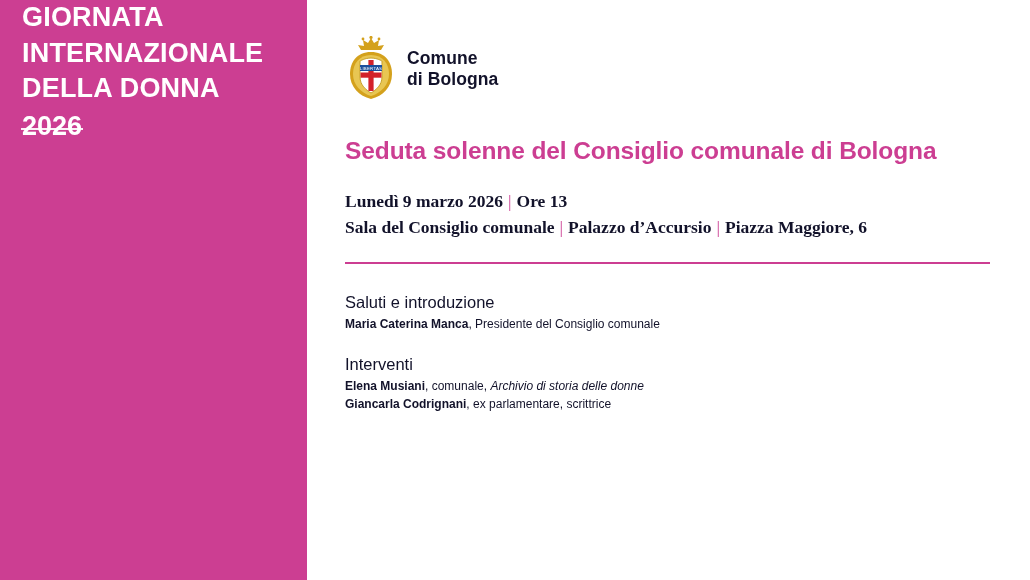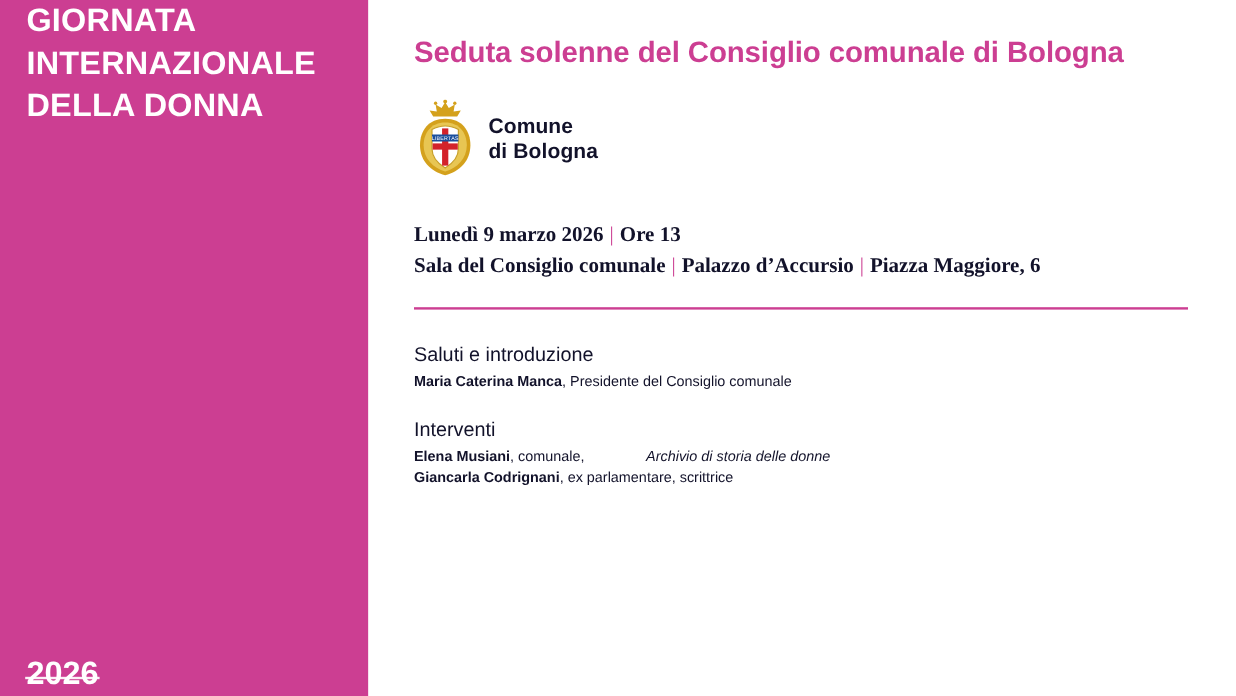--- a/index.html
+++ b/index.html
@@ -16,21 +16,21 @@
 
   
   #left-panel {
     width: 307px;
     height: 580px;
     background: #cc3e92;
     flex: 0 0 307px;
     position: relative;
     display: flex;
     flex-direction: column;
-    justify-content: space-between;
+    justify-content: flex-start;
     padding-left: 22px;
     padding-right: 14px;
   }
   #left-title {
     color: #ffffff;
     font-weight: bold;
     font-size: 27px;
     line-height: 1.32;
     letter-spacing: 0.2px;
     text-transform: uppercase;
@@ -124,42 +124,40 @@
     line-height: 1.5;
     font-weight: normal;
   }
   .prog-entry {
     font-size: 12px;
     color: #12122a;
     line-height: 1.52;
     font-weight: normal;
   }
   .prog-entry .nm { font-weight: bold; }
-  .prog-entry .it { font-style: italic; margin-left: 48px; }
+  .prog-entry .it { font-style: italic; }
 </style>
 </head>
 <body>
 
 <div id="left-panel">
   <div id="left-title">
     <span class="line">GIORNATA</span>
     <span class="line">INTERNAZIONALE</span>
     <span class="line">DELLA DONNA</span>
   </div>
   <div>
     <span id="left-year">
       <span>2026</span>
       <span class="strike"></span>
     </span>
   </div>
 </div>
 
 <div id="right-panel">
-
-  <div id="headline">Seduta solenne del Consiglio comunale di Bologna</div>
 
   <div id="logo-block">
     <span id="crest">
       <svg viewBox="0 0 52 66" width="52" height="66" xmlns="http://www.w3.org/2000/svg">
 
         <path d="M26 2 L29 7 L34 4 L33 10 L39 9 L36 14 L16 14 L13 9 L19 10 L18 4 L23 7 Z" fill="#d4a11c"></path>
         <circle cx="26" cy="1.5" r="1.6" fill="#d4a11c"></circle>
         <circle cx="34" cy="3" r="1.4" fill="#d4a11c"></circle>
         <circle cx="18" cy="3" r="1.4" fill="#d4a11c"></circle>
 
@@ -173,20 +171,22 @@
 
         <path d="M15 29 L37 29 L37 35 L15 35 Z" fill="#1b4f9c"></path>
         <text x="26" y="33.7" font-family="'Liberation Sans', sans-serif" font-size="4.4" fill="#ffffff" text-anchor="middle" letter-spacing="0.2">LIBERTAS</text>
       </svg>
     </span>
     <span id="logo-text">
       <span>Comune</span>
       <span class="l2">di Bologna</span>
     </span>
   </div>
+
+  <div id="headline">Seduta solenne del Consiglio comunale di Bologna</div>
 
   <div class="meta-line">
     <span>Lunedì 9 marzo 2026</span><span class="sep">|</span><span>Ore 13</span>
   </div>
 
   <div class="meta-line">
     <span>Sala del Consiglio comunale</span><span class="sep">|</span><span>Palazzo d’Accursio</span><span class="sep">|</span><span>Piazza Maggiore, 6</span>
   </div>
 
   <div id="divider"></div>

